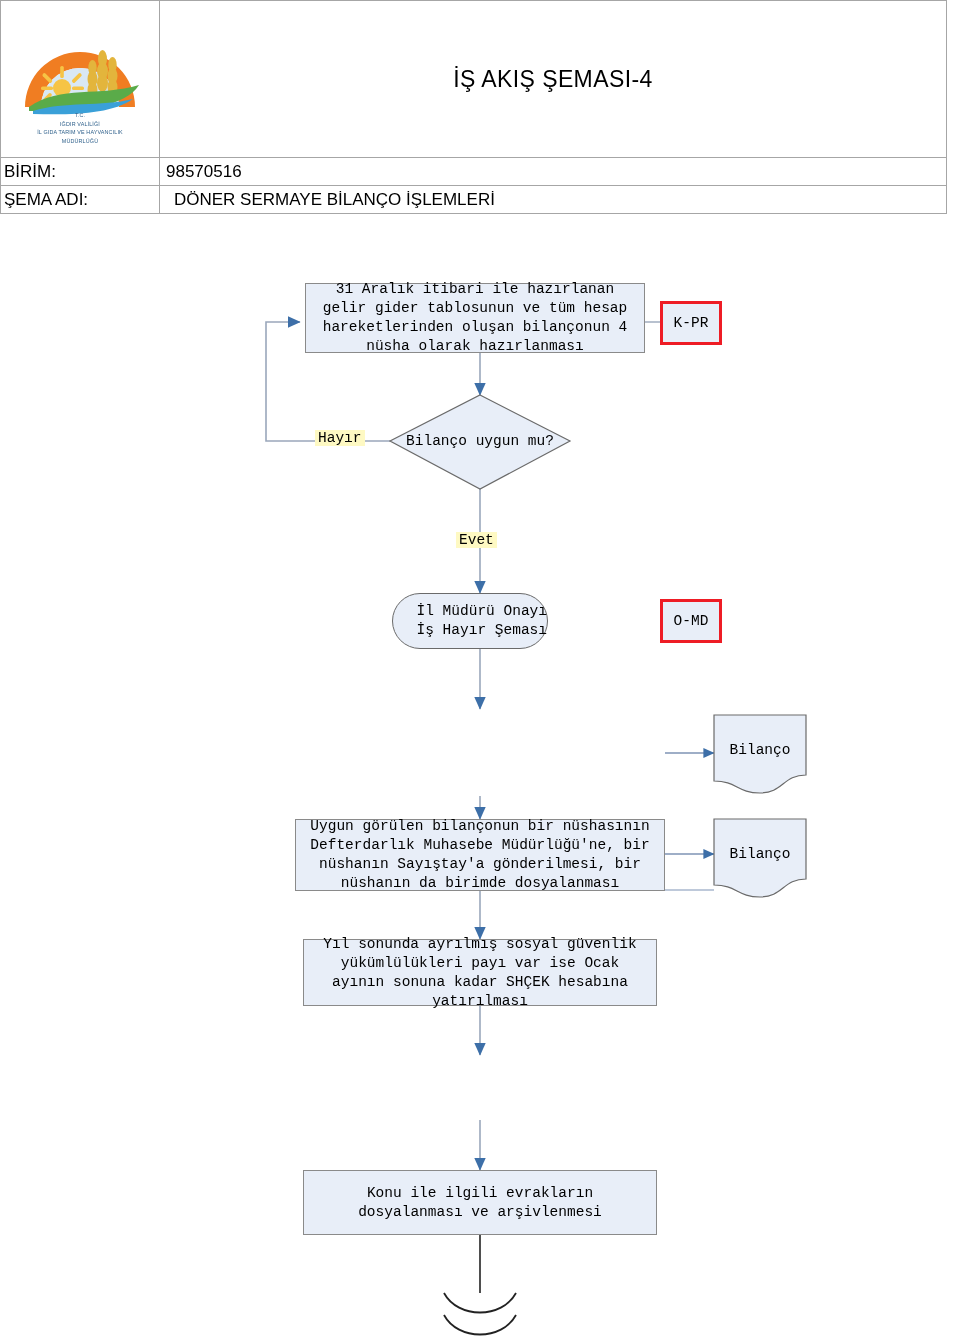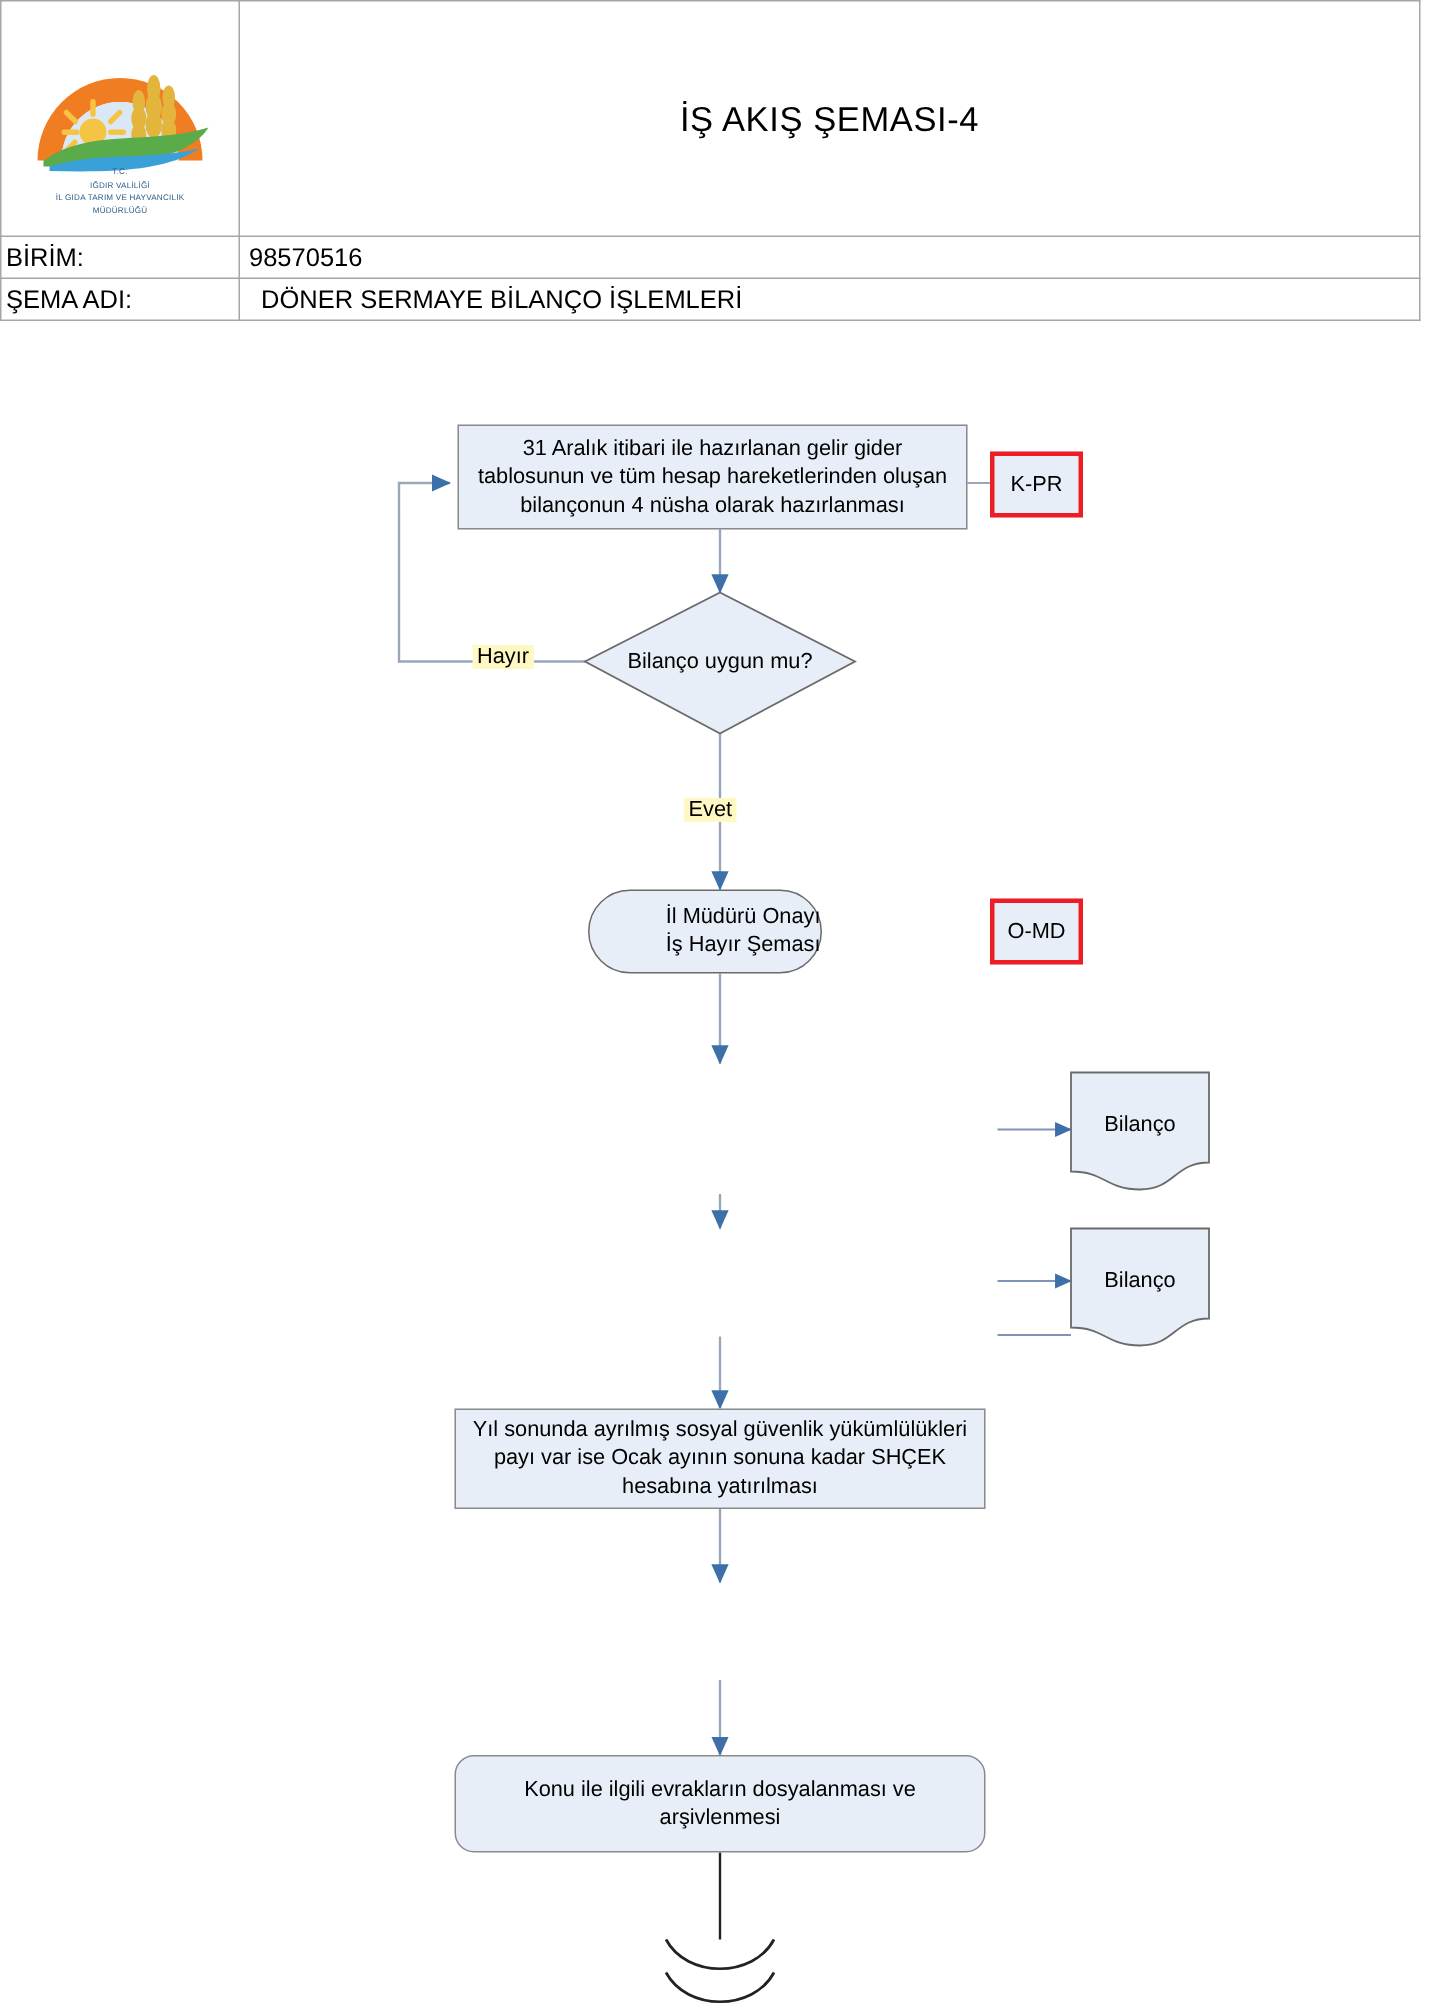--- a/index.html
+++ b/index.html
@@ -81,20 +81,21 @@
     letter-spacing: 0.15px;
   }
 
   
   #flow {
     position: absolute;
     left: 0;
     top: 215px;
     width: 960px;
     height: 908px;
+    font-family: Liberation Mono, monospace;
   }
   #flow-svg {
     position: absolute;
     left: 0;
     top: 0;
   }
 
   .node {
     position: absolute;
     box-sizing: border-box;
@@ -272,25 +273,28 @@
     <span>İş Hayır Şeması</span>
   </div>
 
   <div class="node tag" style="left:660px; top:384px; width:62px; height:44px;">
     <span>O-MD</span>
   </div>
 
 
   <div class="doc-label" style="left:714px; top:527px; width:92px;">Bilanço</div>
 
+  <div class="node proc" style="left:295px; top:604px; width:370px; height:72px;">
+    <span>Uygun görülen bilançonun bir nüshasının Defterdarlık Muhasebe Müdürlüğü'ne, bir nüshanın Sayıştay'a gönderilmesi, bir nüshanın da birimde dosyalanması</span>
+  </div>
 
   <div class="doc-label" style="left:714px; top:631px; width:92px;">Bilanço</div>
 
   <div class="node proc" style="left:303px; top:724px; width:354px; height:67px;">
     <span>Yıl sonunda ayrılmış sosyal güvenlik yükümlülükleri payı var ise Ocak ayının sonuna kadar SHÇEK hesabına yatırılması</span>
   </div>
 
 
-  <div class="node proc" style="left:303px; top:955px; width:354px; height:65px;border-radius:13px;">
+  <div class="node proc" style="left:303px; top:955px; width:354px; height:65px;">
     <span>Konu ile ilgili evrakların dosyalanması ve arşivlenmesi</span>
   </div>
 
 </div>
 
 </body></html>

